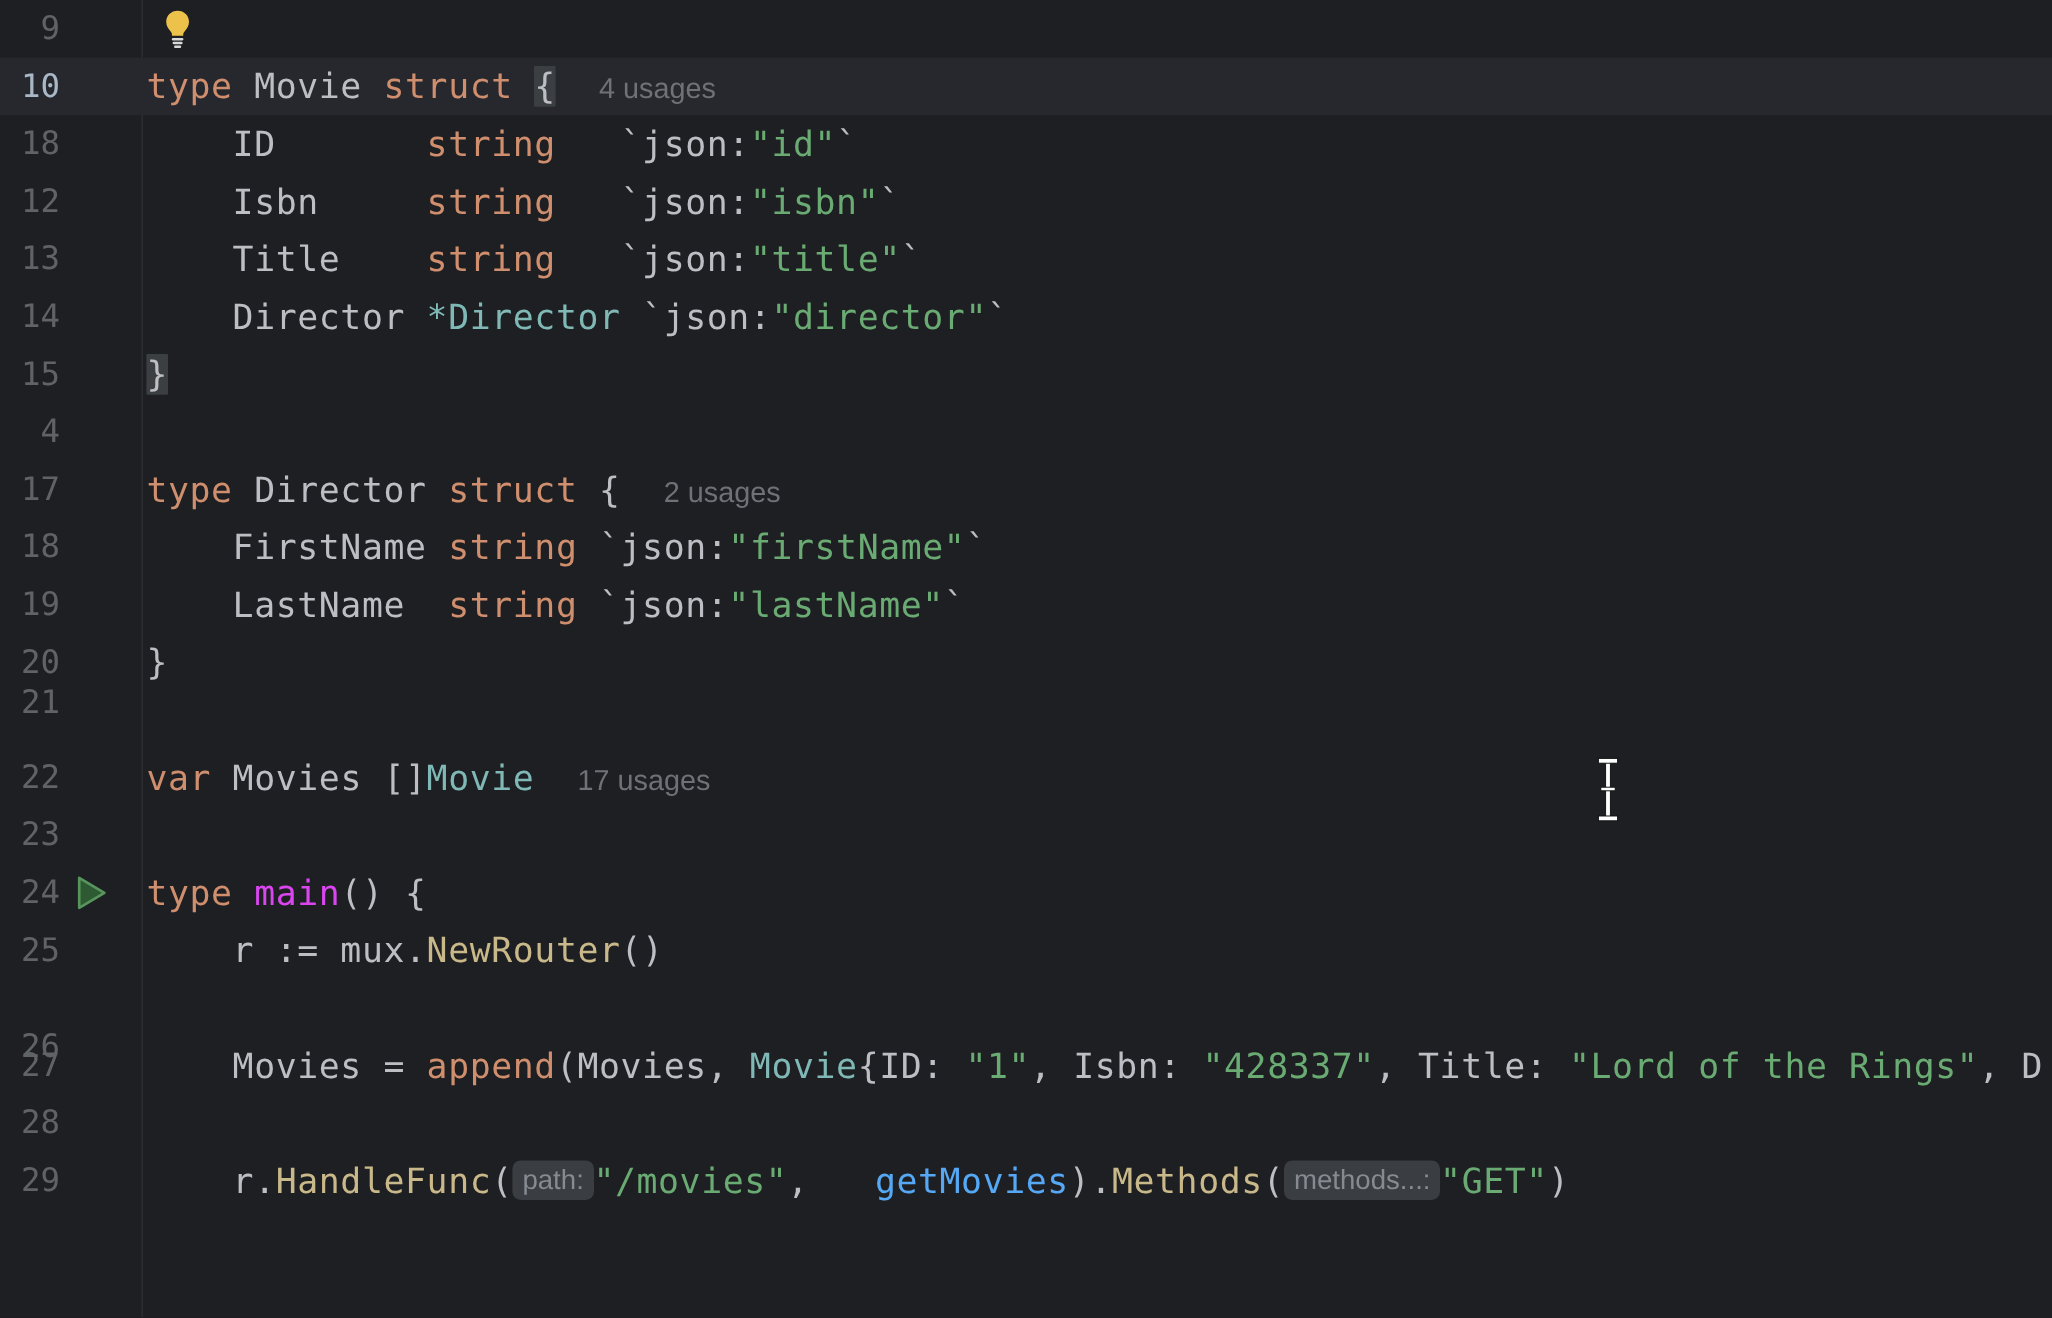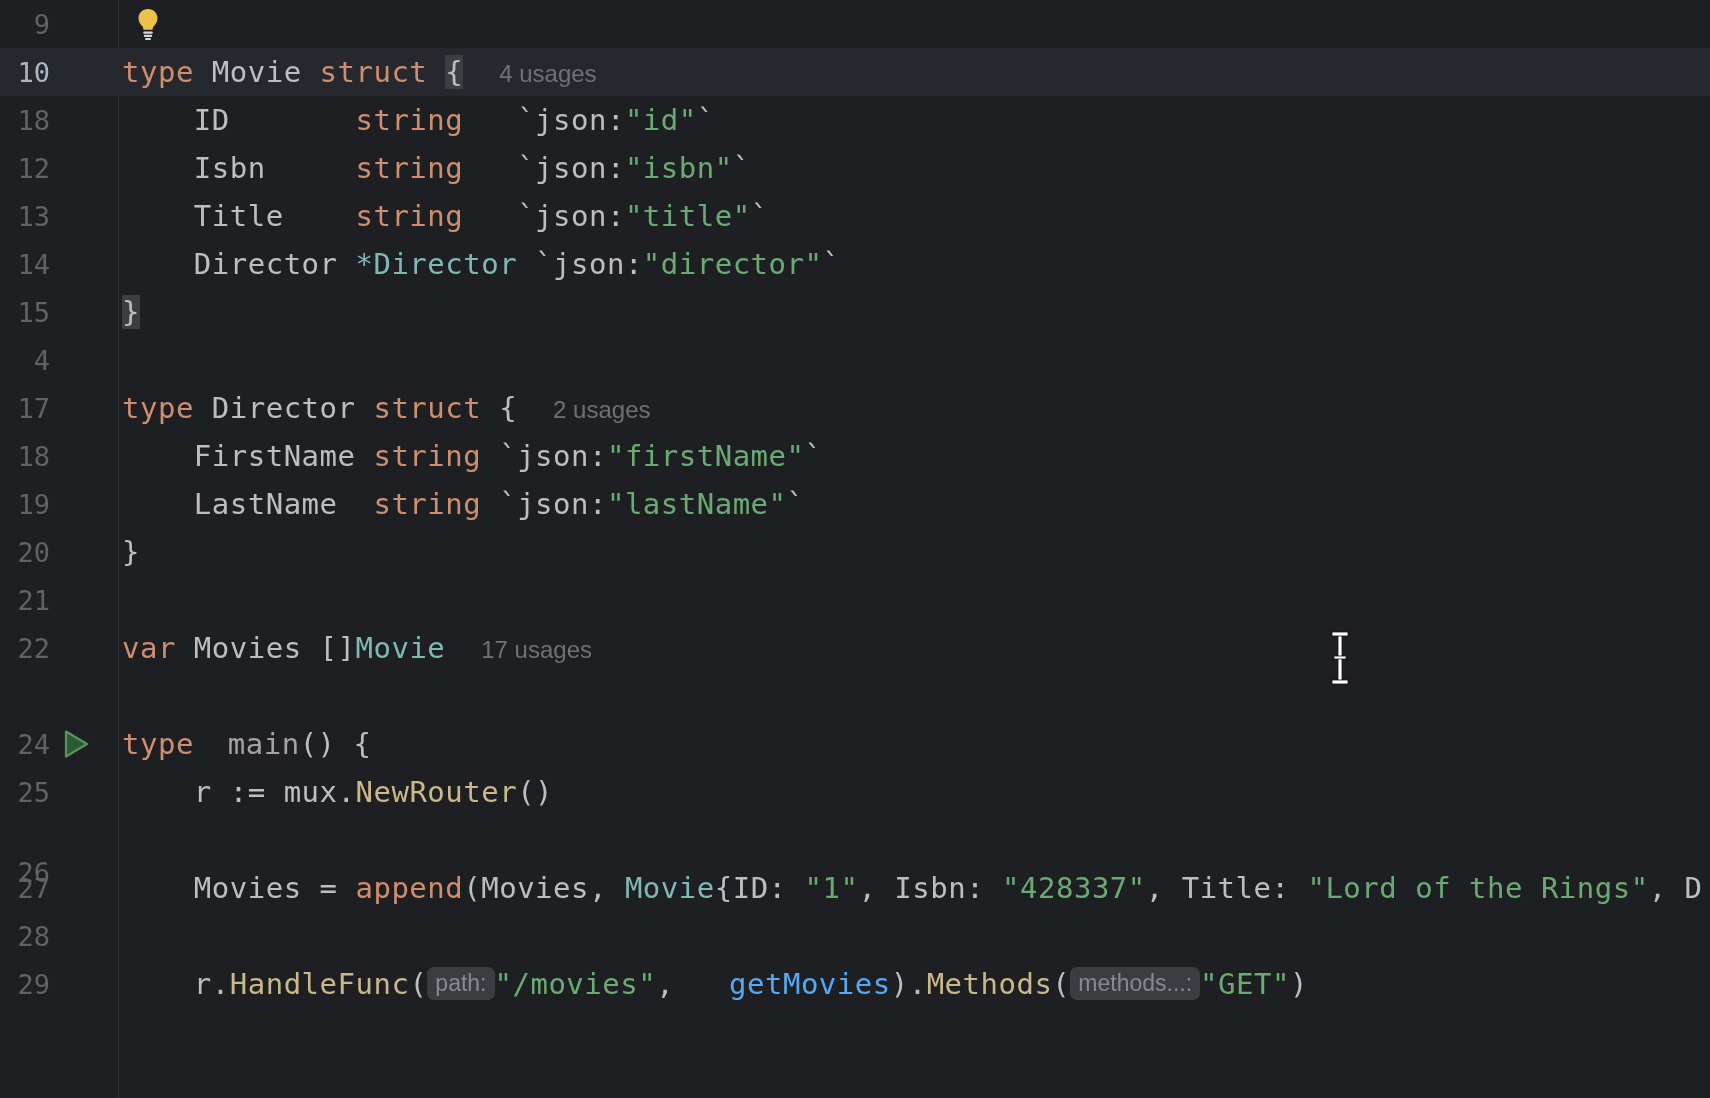--- a/index.html
+++ b/index.html
@@ -66,21 +66,21 @@
     font-size: 29px;
     font-family: "DejaVu Sans Mono", "Liberation Mono", monospace;
     color: #BCBEC4;
     letter-spacing: 0.5px;
     white-space: pre;
   }
 
   
   .kw   { color: #CF8E6D; }   
   .id   { color: #BCBEC4; }   
-  .typ  { color: #a3a3a3; margin-left: 16px; }   
+  .typ  { color: #d946ef; }   
   .cls  { color: #7FB8B5; }   
   .str  { color: #6AAB73; }   
   .tag  { color: #BCBEC4; }   
   .fn   { color: #C9B88A; }   
   .blu  { color: #56A8F5; margin-left: 37px; }   
   .punc { color: #BCBEC4; }
   .brace-hl {
     background: #3B3F41;
     color: #BCBEC4;
     border-radius: 1px;
@@ -203,30 +203,34 @@
   <div class="line" style="top:480px">
     <span class="gutter-num">19</span>
     <span class="code"><span class="id">    LastName  </span><span class="kw">string</span><span> </span><span class="tag">`json:</span><span class="str">"lastName"</span><span class="tag">`</span></span>
   </div>
 
   <div class="line" style="top:528px">
     <span class="gutter-num">20</span>
     <span class="code"><span class="punc">}</span></span>
   </div>
 
-  <div class="line" style="top:576px">
+  <div class="line" style="top:562px">
     <span class="gutter-num">21</span>
     <span class="code"></span>
   </div>
 
   <div class="line" style="top:624px">
     <span class="gutter-num">22</span>
     <span class="code"><span class="kw">var</span><span class="id"> Movies []</span><span class="cls">Movie</span><span class="punc">  </span><span class="usages">17 usages</span></span>
   </div>
 
+  <div class="line" style="top:672px">
+    <span class="gutter-num">23</span>
+    <span class="code"></span>
+  </div>
 
   <div class="line" style="top:720px">
     <span class="gutter-num">24</span>
     <span class="run-icon">
       <svg viewBox="0 0 32 34" width="32" height="34">
         <path d="M6 4.5 L27 17 L6 29.5 Z" fill="#2E5A33" stroke="#57955C" stroke-width="2.2" stroke-linejoin="round"></path>
       </svg>
     </span>
     <span class="code"><span class="kw">type</span><span> </span><span class="typ">main</span><span class="punc">() {</span></span>
   </div>

